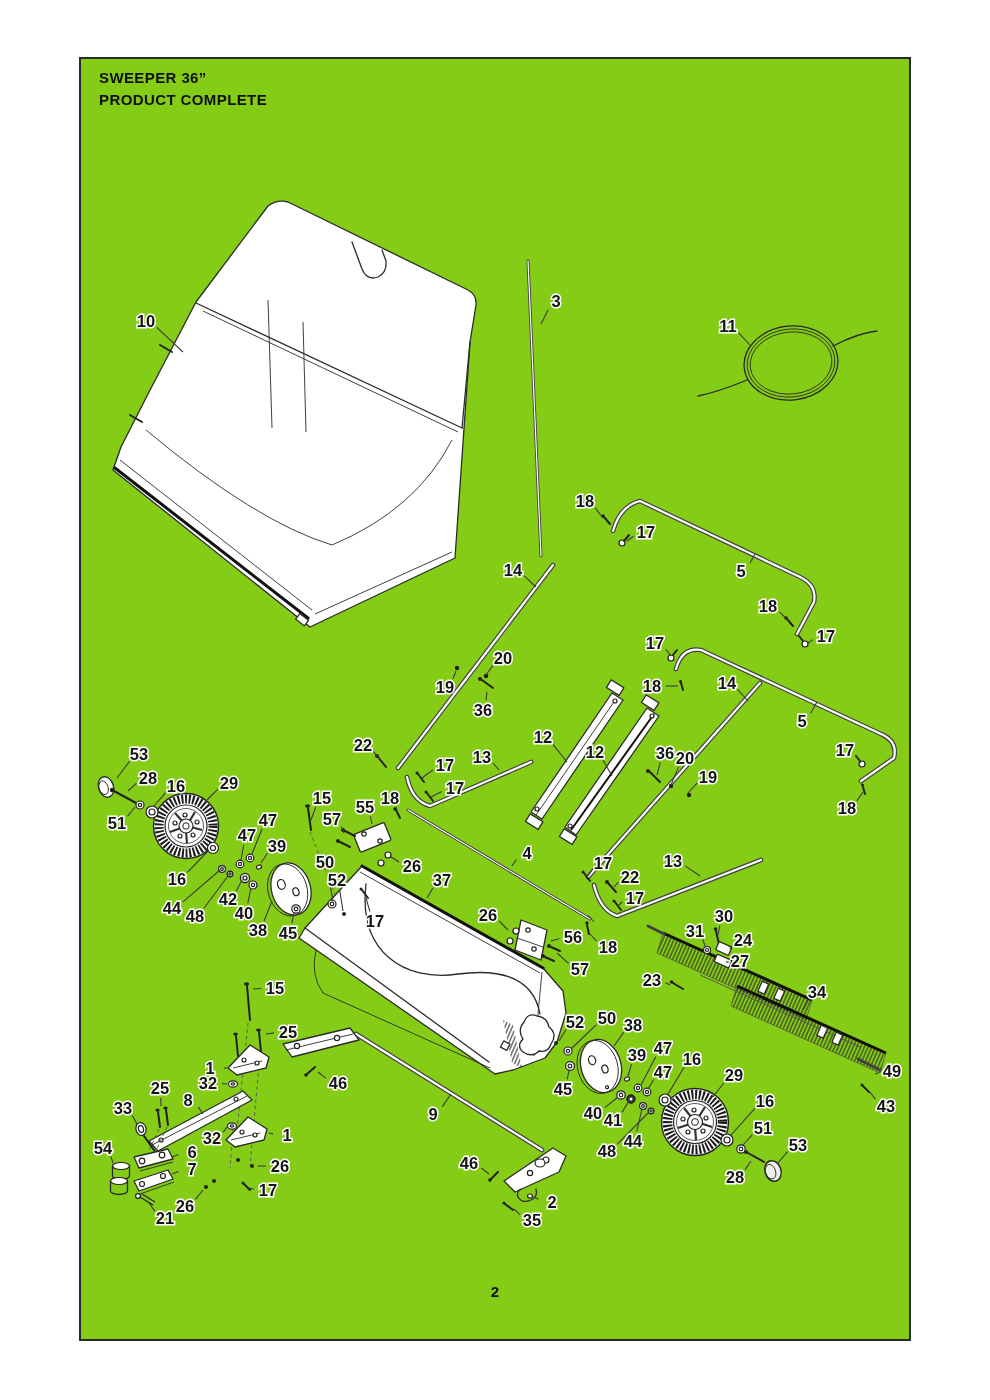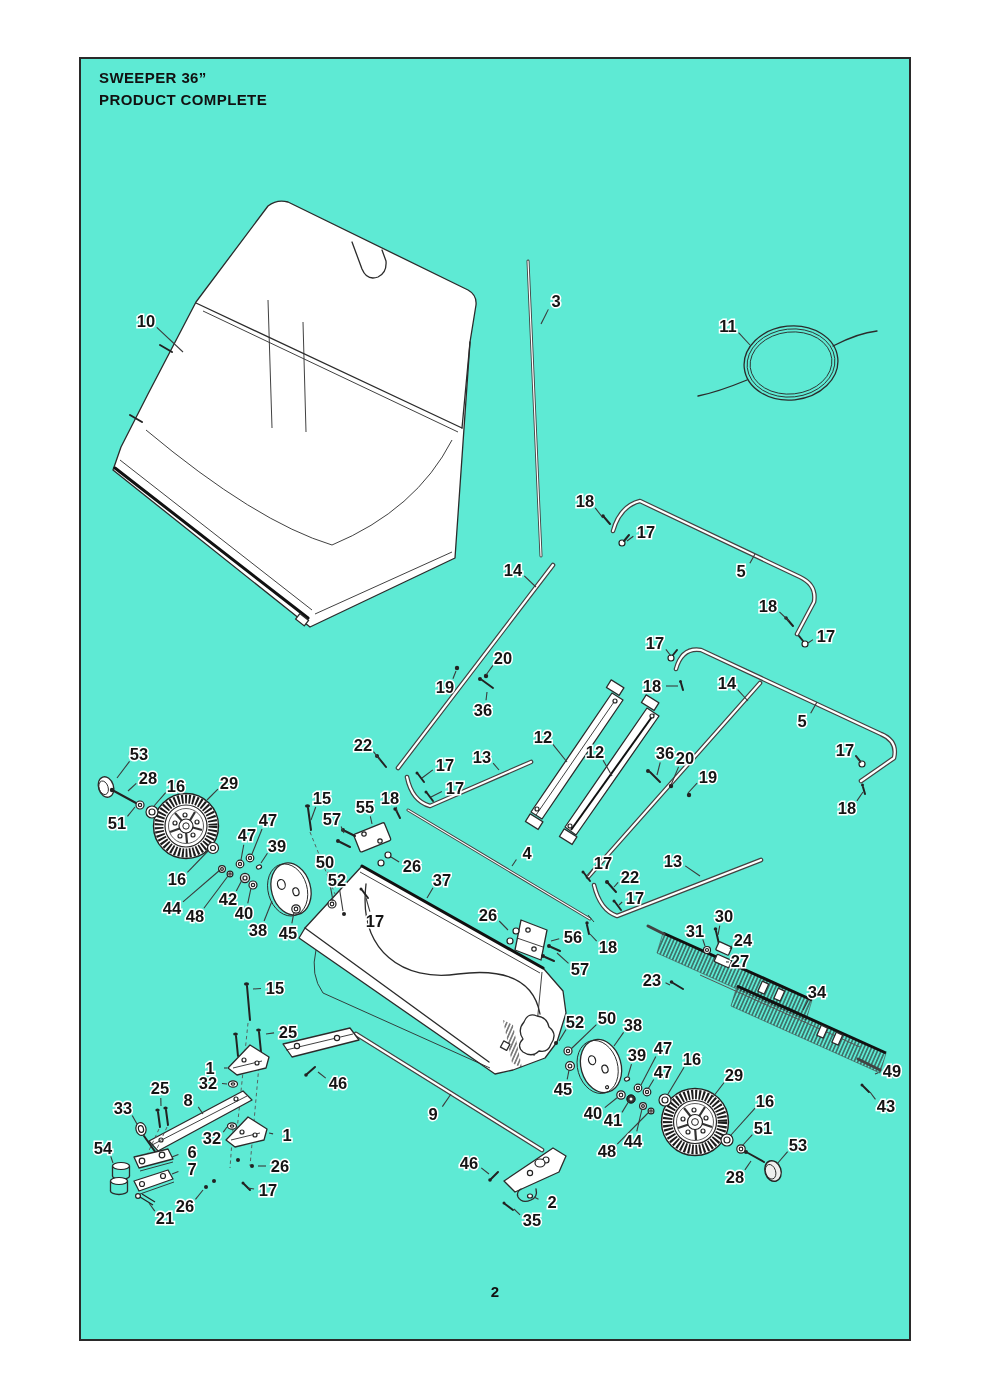--- a/index.html
+++ b/index.html
@@ -1,17 +1,17 @@
 <!DOCTYPE html>
 <html><head>
 <meta charset="utf-8">
 <style>
   html,body{margin:0;padding:0;background:#fff;}
   body{width:990px;height:1400px;position:relative;font-family:"Liberation Sans",sans-serif;}
-  .sheet{position:absolute;left:79px;top:57px;width:832px;height:1284px;border:2px solid #2a2a2a;background:#5eead4;box-sizing:border-box;}
+  .sheet{position:absolute;left:79px;top:57px;width:832px;height:1284px;border:2px solid #2a2a2a;background:#84cc16;box-sizing:border-box;}
   .title{position:absolute;left:18px;top:8px;font-weight:bold;font-size:15px;letter-spacing:.4px;color:#111;line-height:1.45;}
   .pageno{position:absolute;left:0;top:1224px;width:100%;text-align:center;font-weight:bold;font-size:15px;color:#111;}
   svg{position:absolute;left:0;top:0;}
   .ln{fill:none;stroke:#2b2b2b;stroke-width:1.3;stroke-linejoin:round;stroke-linecap:round;}
   .thin{fill:none;stroke:#2b2b2b;stroke-width:.9;}
   .dk{fill:none;stroke:#111;stroke-width:3;stroke-linecap:round;}
   .part{fill:#fff;stroke:#2b2b2b;stroke-width:1.3;stroke-linejoin:round;}
   .t-out{fill:none;stroke:#424242;stroke-width:4.6;stroke-linecap:round;stroke-linejoin:round;}
   .t-in{fill:none;stroke:#fff;stroke-width:2.2;stroke-linecap:round;stroke-linejoin:round;}
   .r-out{fill:none;stroke:#424242;stroke-width:3;stroke-linecap:round;}

